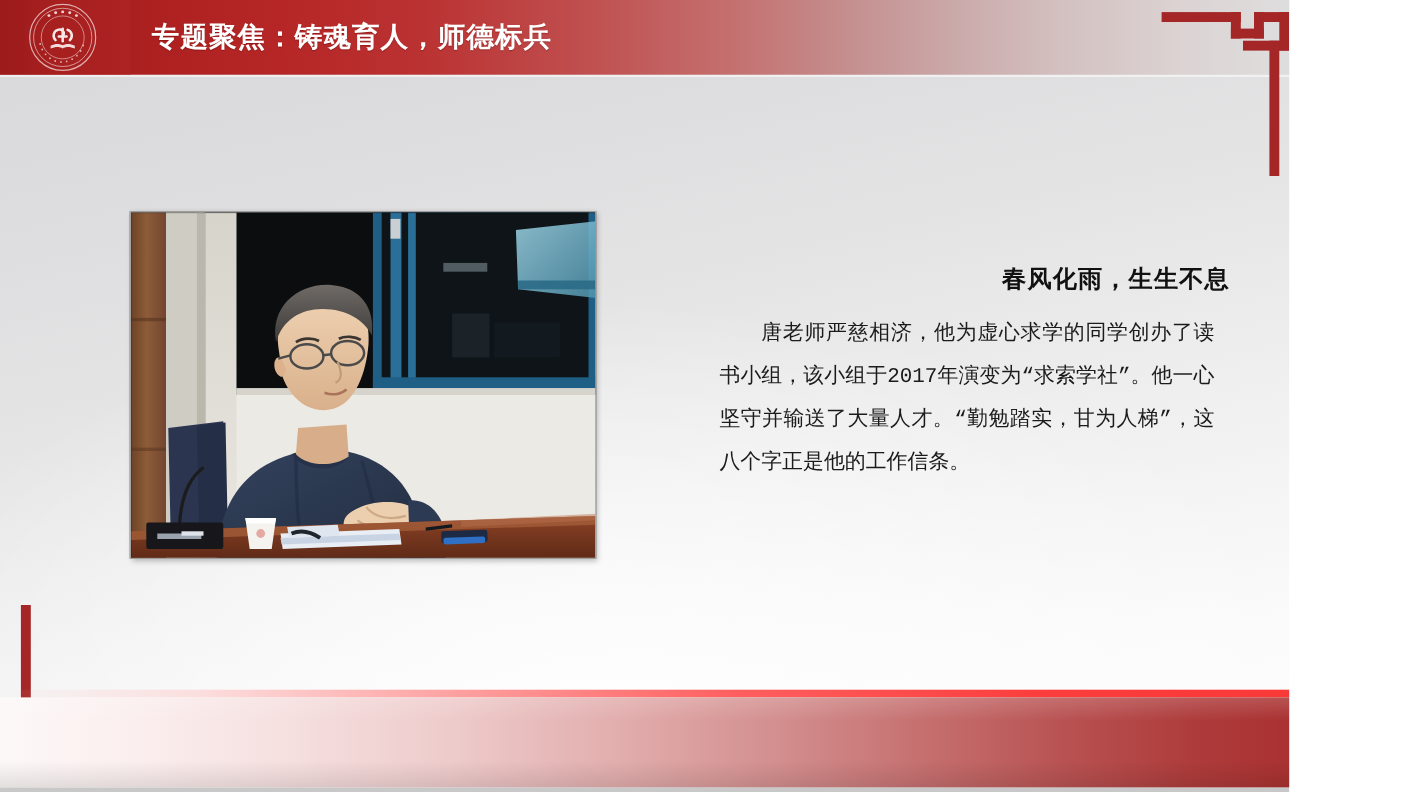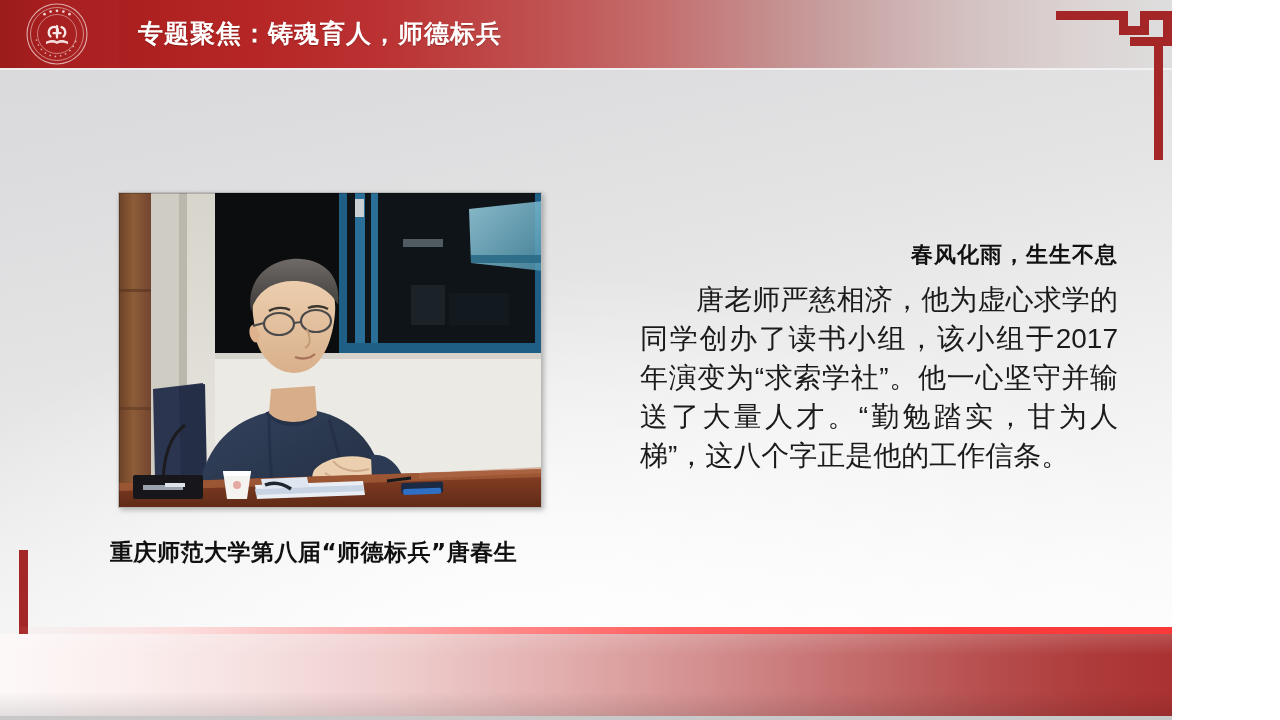--- a/index.html
+++ b/index.html
@@ -151,28 +151,28 @@
     text-align: right;
     font-size: 22px;
     font-weight: bold;
     color: #111111;
     letter-spacing: 1px;
     font-family: "DejaVu Sans", "Liberation Sans", sans-serif;
     margin: 0 0 10px 0;
     line-height: 30px;
   }
   .text-body {
-    font-family: Liberation Sans, sans-serif;
-    font-size: 28px;
+    font-family: Liberation Mono, monospace;
+    font-size: 19px;
     line-height: 39px;
     color: #1b1b1b;
     text-align: justify;
     text-justify: inter-character;
     text-indent: 2em;
-    margin: 0;
+    margin: 14px;
   }
 
   
   .bottom-stripe {
     position: absolute;
     left: 0;
     top: 627px;
     width: 1280px;
     height: 7px;
     background: linear-gradient(90deg,
@@ -445,21 +445,20 @@
 
         <rect x="282" y="290" width="42" height="11" rx="2" fill="#1c2a44" transform="rotate(-2 282 290)"></rect>
         <rect x="284" y="296" width="38" height="6" rx="2" fill="#2f6fc4" transform="rotate(-2 284 296)"></rect>
         <path d="M268 288 L292 285" stroke="#15181d" stroke-width="3" fill="none"></path>
 
         <rect x="0" y="0" width="424" height="316" fill="none" stroke="rgba(0,0,0,0.18)" stroke-width="2"></rect>
       </svg>
     </div>
   </div>
 
-  <div class="photo-caption">重庆师范大学第八届“师德标兵”唐春生</div>
 
   <div class="text-panel">
     <div class="text-heading">春风化雨，生生不息</div>
     <p class="text-body">唐老师严慈相济，他为虚心求学的同学创办了读书小组，该小组于2017年演变为“求索学社”。他一心坚守并输送了大量人才。“勤勉踏实，甘为人梯”，这八个字正是他的工作信条。</p>
   </div>
 
   <div class="bottom-stripe"></div>
   <div class="bottom-band"></div>
   <div class="bottom-band-shade"></div>
   <div class="bottom-foot"></div>

